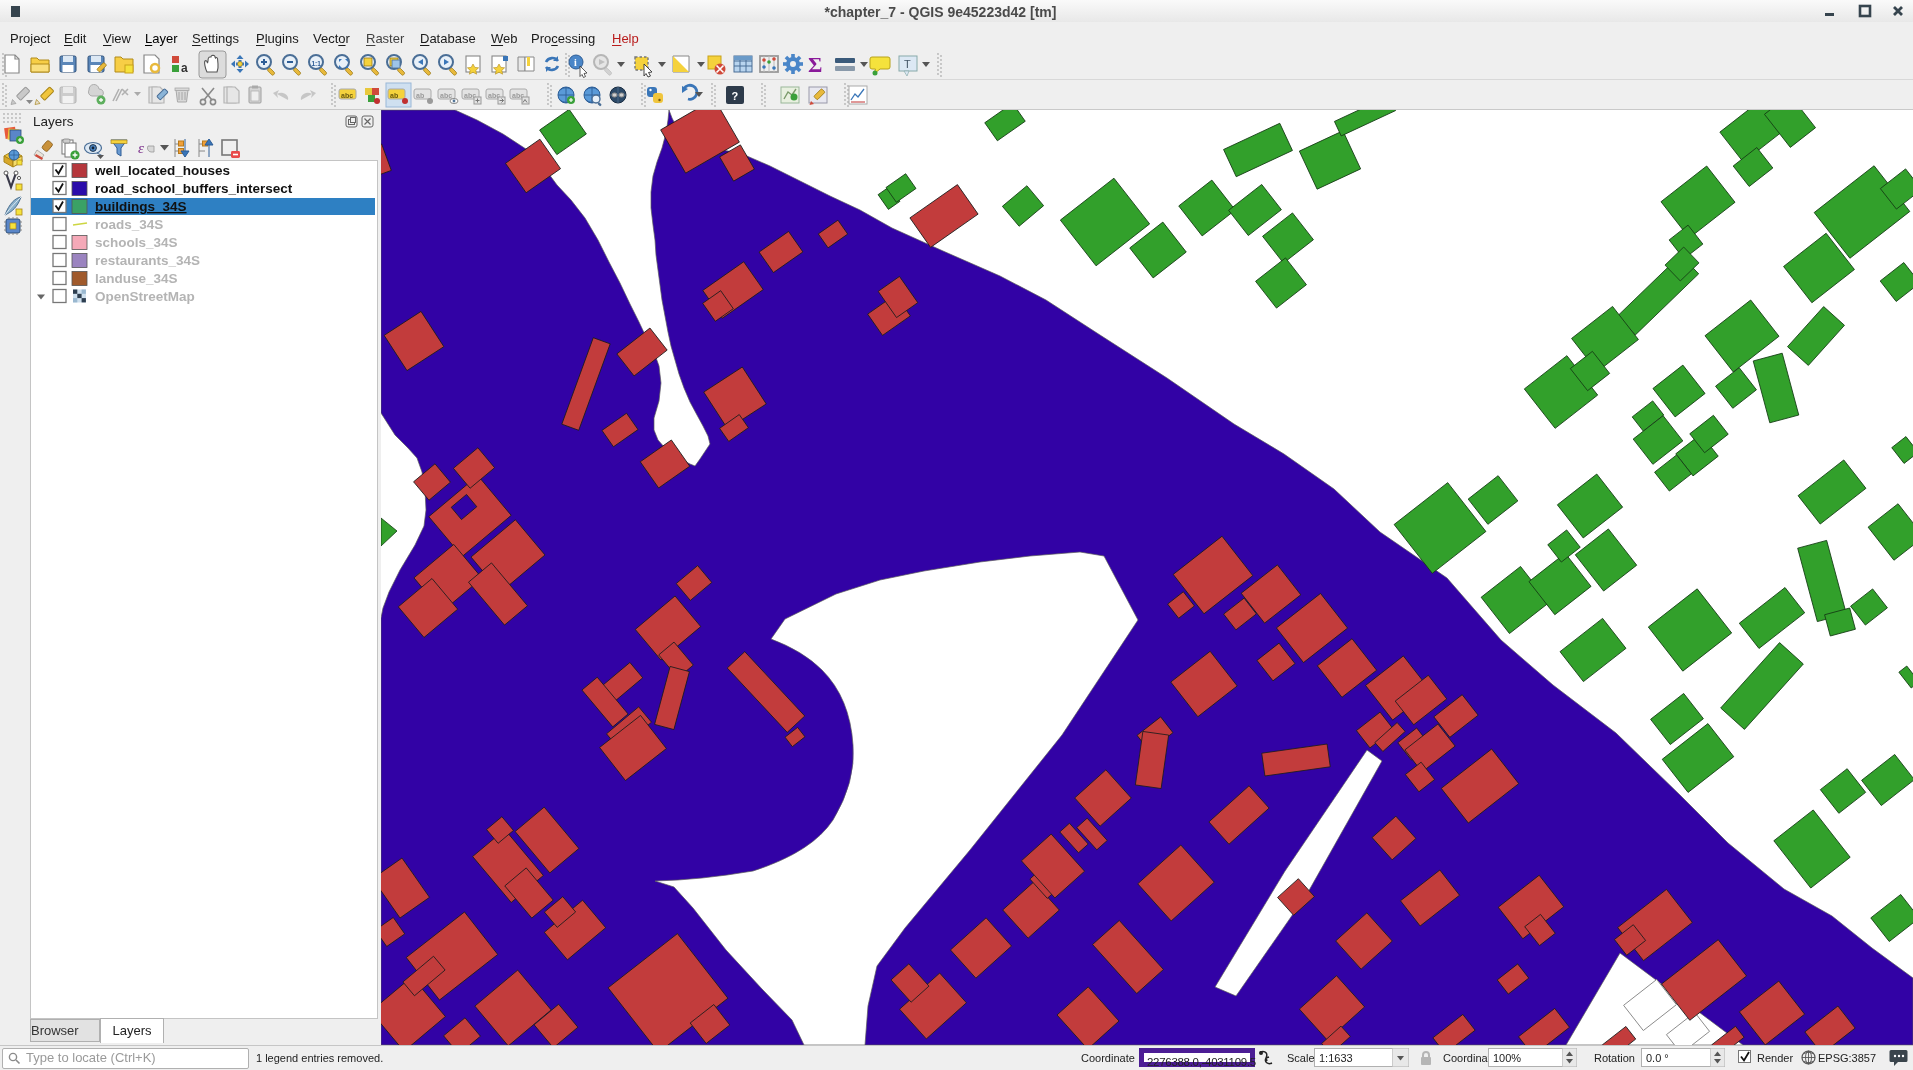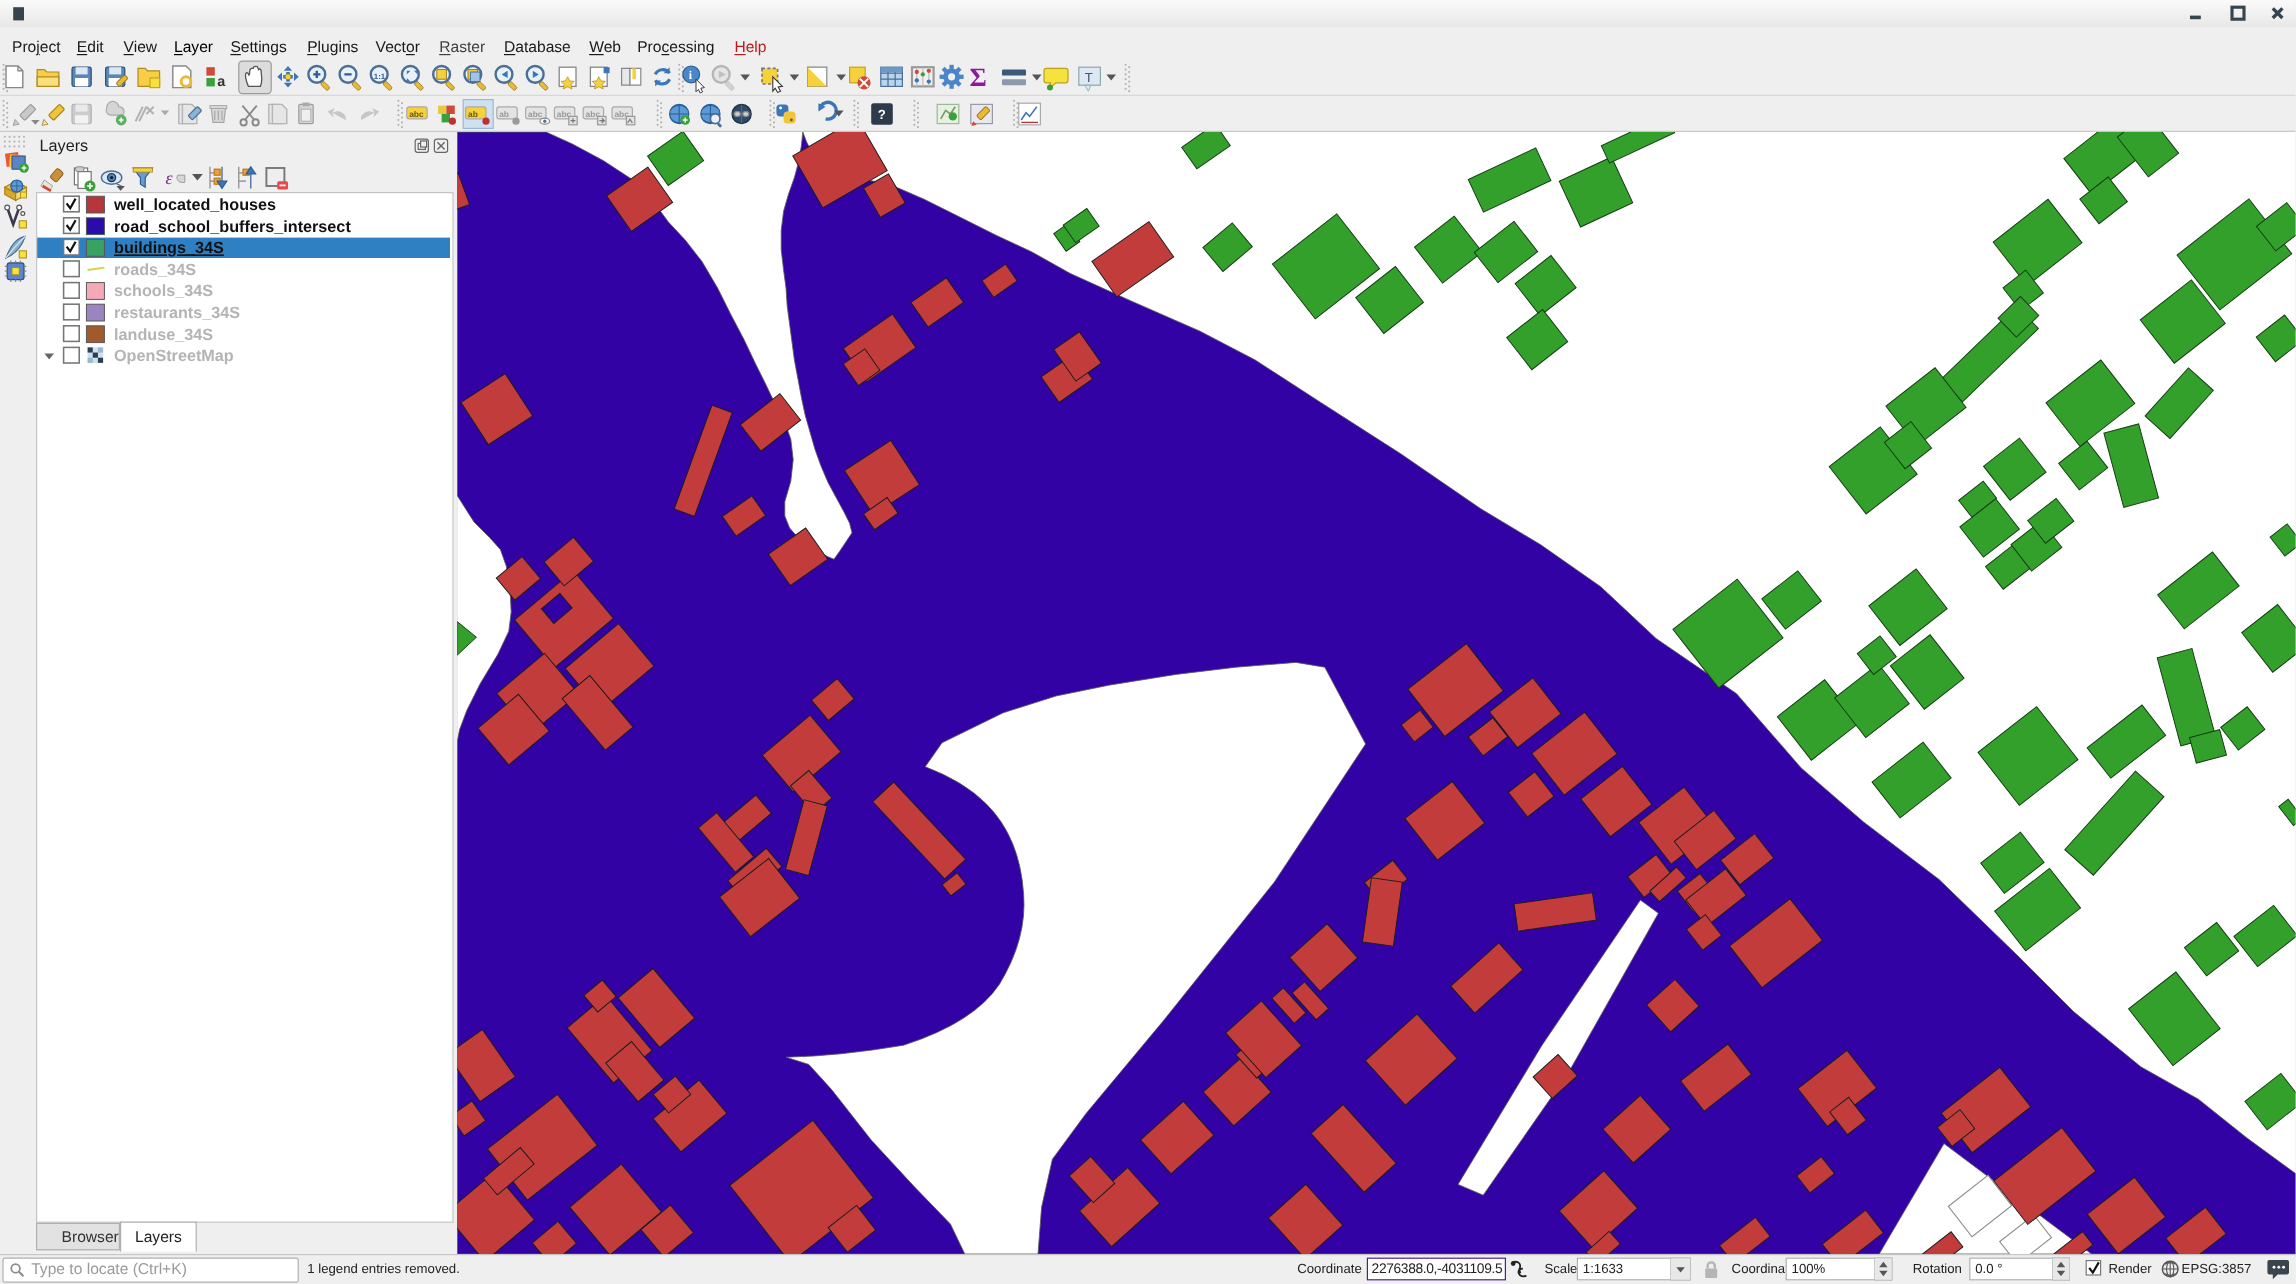--- a/index.html
+++ b/index.html
@@ -1,20 +1,21 @@
 <!DOCTYPE html>
 <html><head><meta charset="utf-8"><title>QGIS</title>
 <style>
 *{margin:0;padding:0}
 html,body{width:1913px;height:1070px;overflow:hidden;background:#efefef;font-family:"Liberation Sans",sans-serif}
 u{text-underline-offset:2px}
 </style></head>
 <body>
 <div style="position:absolute;left:0;top:0;width:1913px;height:22px;background:linear-gradient(#fafafa,#e8e8e8);border-bottom:1px solid #cdcdcd">
 <div style="position:absolute;left:11px;top:6px;width:9px;height:11px;background:#36444e"></div>
+<div style="position:absolute;left:0;top:4px;width:1881px;text-align:center;font:bold 14px 'Liberation Sans',sans-serif;color:#4a4a4a">*chapter_7 - QGIS 9e45223d42 [tm]</div>
 <svg style="position:absolute;right:6px;top:3px" width="85" height="16" viewBox="0 0 85 16">
 <rect x="3" y="10" width="9" height="3" fill="#36444e"></rect>
 <rect x="38" y="3" width="10" height="10" fill="none" stroke="#36444e" stroke-width="2.6"></rect>
 <path d="M72,4 L80,12 M80,4 L72,12" stroke="#36444e" stroke-width="2.8"></path>
 </svg>
   </div>
 <div style="position:absolute;left:0;top:22px;width:1913px;height:28px;background:#efefef;border-bottom:1px solid #e3e3e3">
 <span style="position:absolute;left:10px;top:9px;font:13px 'Liberation Sans',sans-serif;color:#1a1a1a">Pro<u style="text-decoration-thickness:1px">j</u>ect</span>
 <span style="position:absolute;left:64px;top:9px;font:13px 'Liberation Sans',sans-serif;color:#1a1a1a"><u style="text-decoration-thickness:1px">E</u>dit</span>
 <span style="position:absolute;left:103px;top:9px;font:13px 'Liberation Sans',sans-serif;color:#1a1a1a"><u style="text-decoration-thickness:1px">V</u>iew</span>
@@ -642,21 +643,21 @@
         <rect width="13" height="13" fill="#cfe0ee"></rect>
         <rect x="0" y="0" width="4.3" height="4.3" fill="#2d3e50"></rect>
         <rect x="8.6" y="0" width="4.3" height="4.3" fill="#9ab8d0"></rect>
         <rect x="4.3" y="4.3" width="4.3" height="4.3" fill="#2d3e50"></rect>
         <rect x="8.6" y="8.6" width="4.3" height="4.3" fill="#2d3e50"></rect>
         <rect x="0" y="8.6" width="4.3" height="4.3" fill="#9ab8d0"></rect>
       </g>
       <text x="68" y="141.0" font-family="Liberation Sans" font-size="13.5" font-weight="bold" fill="#b4b4b4" text-decoration="none">OpenStreetMap</text>
       <path d="M10,134.5 l8,0 -4,5 Z" fill="#666"></path>
     </svg>
-<div style="position:absolute;left:3px;top:909px;width:70px;height:23px;background:#e2e2e2;border:1px solid #b0b0b0;box-sizing:border-box;text-align:right;font:13px 'Liberation Sans',sans-serif;color:#333;line-height:21px">Browser</div>
+<div style="position:absolute;left:3px;top:909px;width:70px;height:23px;background:#e2e2e2;border:1px solid #b0b0b0;box-sizing:border-box;text-align:left;font:13px 'Liberation Sans',sans-serif;color:#333;line-height:21px">Browser</div>
 <div style="position:absolute;left:73px;top:908px;width:64px;height:25px;background:#fff;border:1px solid #b0b0b0;border-bottom:none;box-sizing:border-box;text-align:center;font:13px 'Liberation Sans',sans-serif;color:#222;line-height:23px">Layers</div>
 </div>
 <svg style="position:absolute;left:381px;top:110px" width="1532" height="935" viewBox="381 110 1532 935">
 <rect x="381" y="110" width="1532" height="935" fill="#ffffff"></rect>
 <path d="M381,110 L455,110 L477,120 L503,134 L529,151 L543,166 L557,185 L571,200 L585,218 L598,240 L609,262 L620,283 L630,304 L639,322 L647,339 L654,352 L659,366 L661,383 L659,401 L654,418 L654,430 L658,440 L665,448 L673,455 L682,460 L690,464 L695,466 L700,459 L706,450 L710,444 L708,436 L703,426 L697,415 L690,402 L684,388 L679,374 L675,360 L671,346 L668,332 L665,316 L662,300 L660,285 L658,270 L656,255 L655,240 L653,225 L651,208 L651,192 L653,176 L657,162 L662,148 L666,133 L668,120 L669,110 L672,118 L676,126 L681,133 L690,140 L705,145 L722,150 L740,153 L770,166 L794,178 L830,196 L860,210 L892,228 L943,251 L1000,276 L1046,300 L1100,335 L1167,378 L1234,424 L1284,454 L1334,489 L1380,532 L1447,578 L1501,640 L1553,685 L1616,733 L1680,795 L1728,843 L1784,889 L1832,916 L1872,948 L1913,978 L1913,1045 L381,1045 L381,618 L383,608 L389,592 L400,570 L415,545 L424,526 L426,510 L425,490 L422,472 L417,458 L408,448 L395,435 L381,413 Z" fill="#3202a5" stroke="#5a5a5a" stroke-width="0.7"></path>
 <path d="M785,619 L836,594 L880,580 L924,571 L980,562 L1030,556 L1080,552 L1104,556 L1138,620 L1062,735 L970,850 L905,928 L877,966 L868,1006 L865,1045 L804,1045 L792,1020 L762,989 L726,950 L693,908 L674,887 L655,881 Q700,880 753,871 Q812,852 833,820 Q856,782 853,745 Q850,698 822,670 Q803,651 771,639 Z" fill="#ffffff" stroke="#5a5a5a" stroke-width="0.7"></path>
 <path d="M1367,750 L1382,761 L1307,894 L1236,996 L1215,987 L1285,871 Z" fill="#ffffff" stroke="#5a5a5a" stroke-width="0.7"></path>
 <path d="M1620,953 L1743,1045 L1566,1045 Z" fill="#ffffff" stroke="#5a5a5a" stroke-width="0.7"></path>
 <rect x="-21.0" y="-16.0" width="42" height="32" transform="translate(1650,1005) rotate(-38)" fill="#ffffff" stroke="#8a8a8a" stroke-width="0.9"></rect>
 <rect x="-18.0" y="-12.0" width="36" height="24" transform="translate(1688,1033) rotate(-38)" fill="#ffffff" stroke="#8a8a8a" stroke-width="0.9"></rect>
@@ -829,21 +830,21 @@
 </svg>
 <div style="position:absolute;left:0;top:1045px;width:1913px;height:25px;background:#efefef;border-top:1px solid #c6c6c6;box-sizing:border-box">
 <div style="position:absolute;left:2px;top:2px;width:245px;height:19px;background:#fff;border:1px solid #b0b0b0;border-radius:2px"></div>
 <svg style="position:absolute;left:8px;top:6px" width="13" height="13" viewBox="0 0 13 13">
       <circle cx="5" cy="5" r="3.6" fill="none" stroke="#8a8a8a" stroke-width="1.4"></circle>
       <path d="M8,8 l3.5,3.5" stroke="#8a8a8a" stroke-width="1.6"></path>
     </svg>
 <div style="position:absolute;left:26px;top:4px;font:13px 'Liberation Sans',sans-serif;color:#9a9a9a">Type to locate (Ctrl+K)</div>
 <div style="position:absolute;left:256px;top:6px;font:11px 'Liberation Sans',sans-serif;color:#222">1 legend entries removed.</div>
 <div style="position:absolute;left:1081px;top:6px;font:11px 'Liberation Sans',sans-serif;color:#222">Coordinate</div>
-<div style="position:absolute;left:1139px;top:2px;width:116px;height:19px;background:#fff;border:1px solid #4c1d95;font:11.5px 'Liberation Sans',sans-serif;color:#222;padding:3px 0 0 3px;letter-spacing:-0.3px;box-sizing:border-box">2276388.0,-4031109.5</div>
+<div style="position:absolute;left:1139px;top:2px;width:116px;height:19px;background:#fff;border:5px solid #4c1d95;font:11.5px 'Liberation Sans',sans-serif;color:#222;padding:3px 0 0 3px;letter-spacing:-0.3px;box-sizing:border-box">2276388.0,-4031109.5</div>
 <svg style="position:absolute;left:1258px;top:4px" width="16" height="16" viewBox="0 0 16 16">
       <path d="M2,2 C8,0 10,4 8,8 C6,12 10,15 14,13 M8,8 l3,-1 m-3,1 l1,3" stroke="#222" fill="none" stroke-width="1.5"></path>
       <circle cx="3" cy="3" r="2" fill="#222"></circle>
     </svg>
 <div style="position:absolute;left:1287px;top:6px;font:11px 'Liberation Sans',sans-serif;color:#222">Scale</div>
 <div style="position:absolute;left:1314px;top:2px;width:95px;height:19px;background:#fff;border:1px solid #b0b0b0;box-sizing:border-box"></div>
 <div style="position:absolute;left:1319px;top:6px;font:11px 'Liberation Sans',sans-serif;color:#222">1:1633</div>
 <svg style="position:absolute;left:1392px;top:2px" width="17" height="19" viewBox="0 0 17 19">
       <rect width="17" height="19" fill="#e8e8e8" stroke="#b0b0b0"></rect>
       <path d="M5,8 l7,0 -3.5,4.5 Z" fill="#555"></path>

